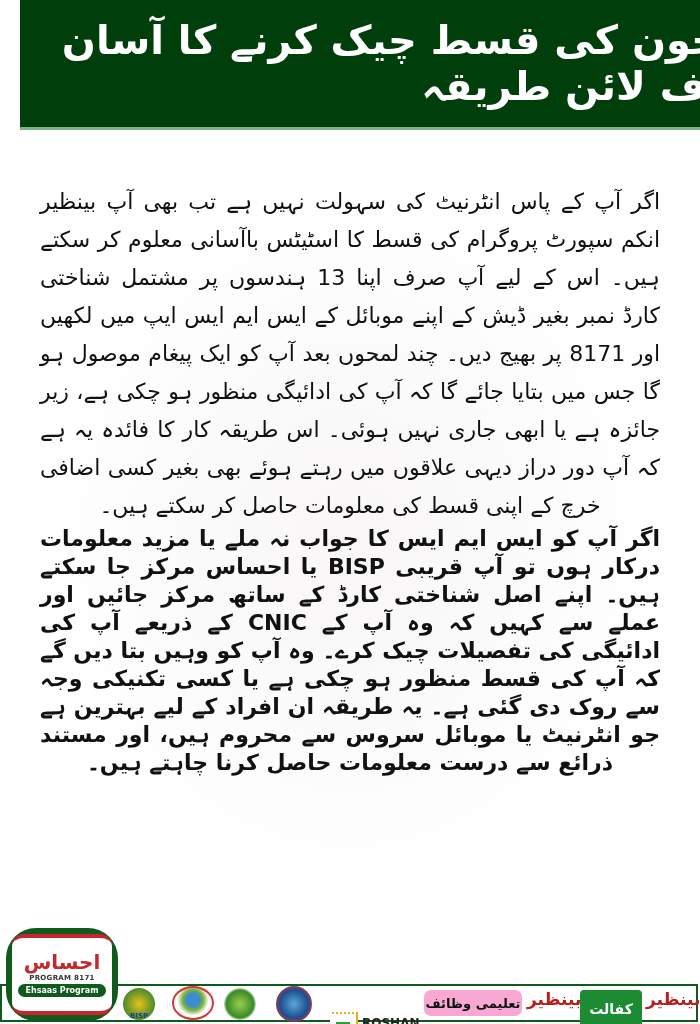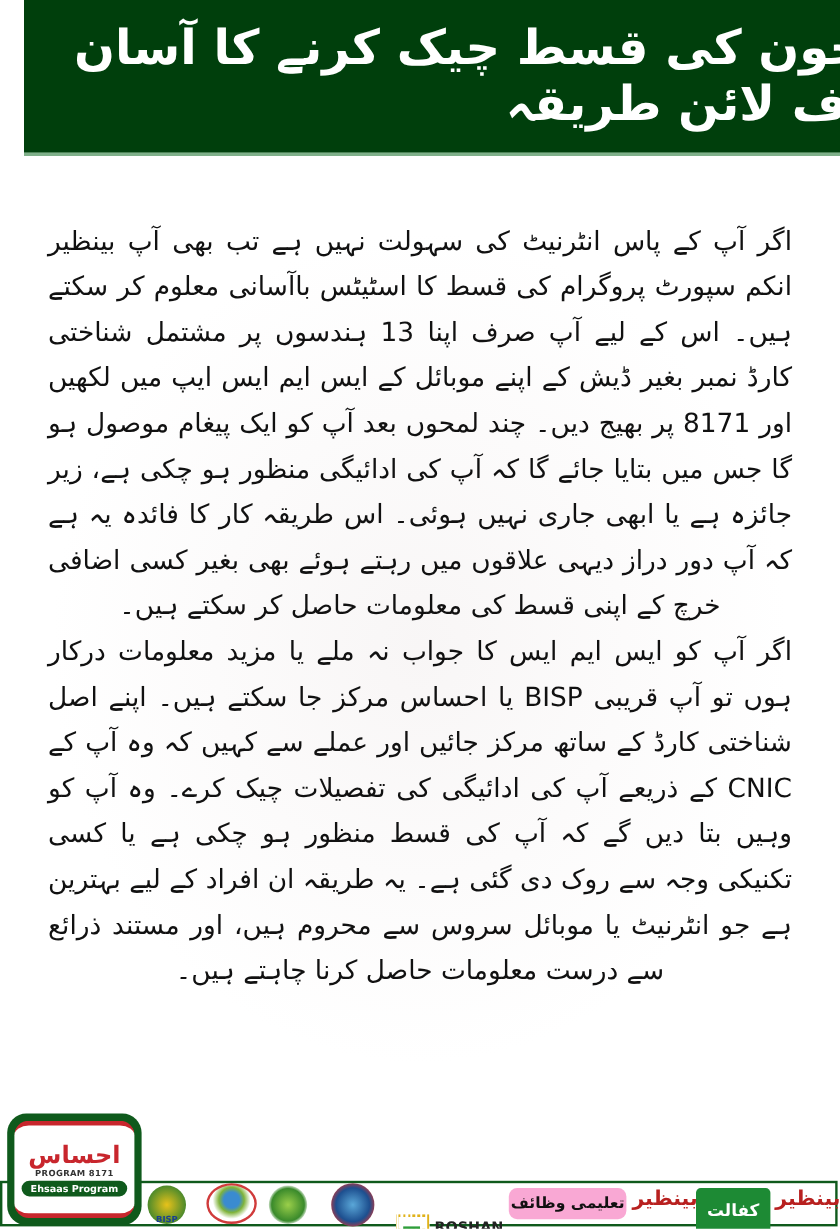--- a/index.html
+++ b/index.html
@@ -34,31 +34,31 @@
   .para {
     font-size:22px; line-height:38px; text-align:justify;
     text-align-last:center; margin:0;
     font-family:"DejaVu Sans", sans-serif;
   }
   .para1 { }
   .subheading {
     font-size:22px; line-height:34px; text-align:center; margin:56px 0 4px 0;
     font-family:"DejaVu Sans", sans-serif;
   }
-  .para2 { line-height:38px; }
+  .para2 { line-height:28px;font-weight:bold; }
 
   
   .footer-strip {
     position:absolute; left:0; top:984px; width:698px; height:38px;
     border:2px solid #0f5a1c; box-sizing:border-box; background:#fff;
     display:flex; align-items:center;
   }
   .ehsaas-box {
     position:absolute; left:6px; top:928px; width:112px; height:93px;
-    background:#0f5a1c; border-radius:16px; box-sizing:border-box; padding:6px;
+    background:#0f5a1c; border-radius:30px; box-sizing:border-box; padding:6px;
   }
   .ehsaas-inner {
     width:100%; height:100%; background:#ffffff; border-radius:12px;
     border-top:4px solid #c8262d; border-bottom:4px solid #c8262d;
     box-sizing:border-box; display:flex; flex-direction:column; align-items:center;
     justify-content:center; gap:2px;
   }
   .ehsaas-urdu { color:#c8262d; font-size:20px; font-weight:bold; direction:rtl; line-height:20px; }
   .ehsaas-prog { color:#333; font-size:7px; font-weight:bold; letter-spacing:0.3px; }
   .ehsaas-pill {

